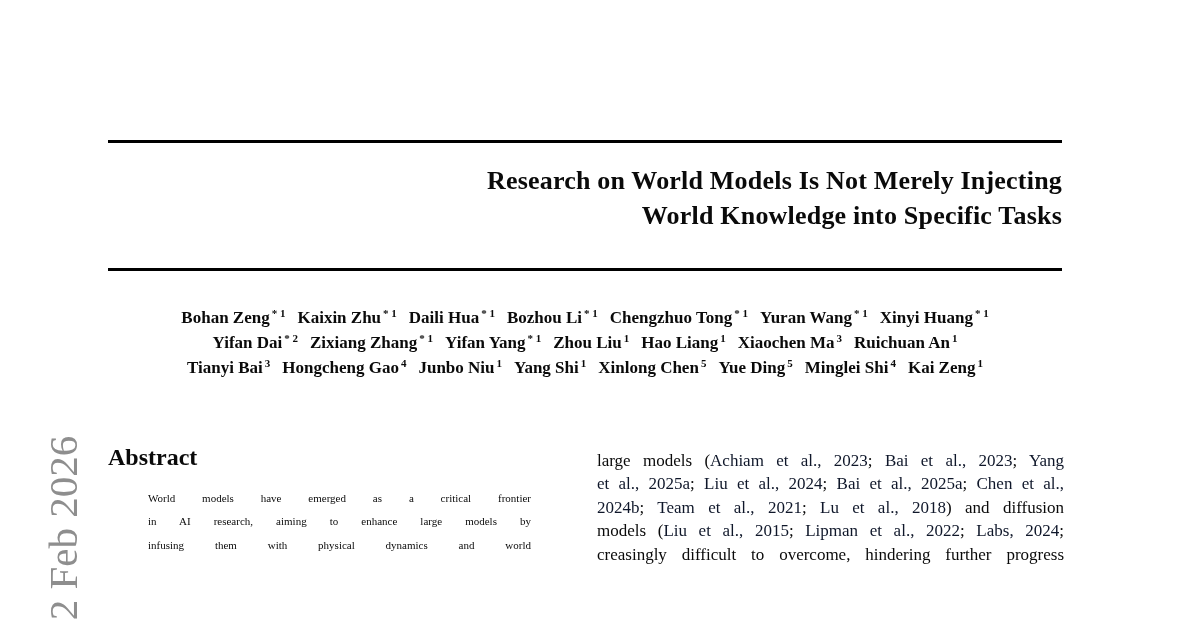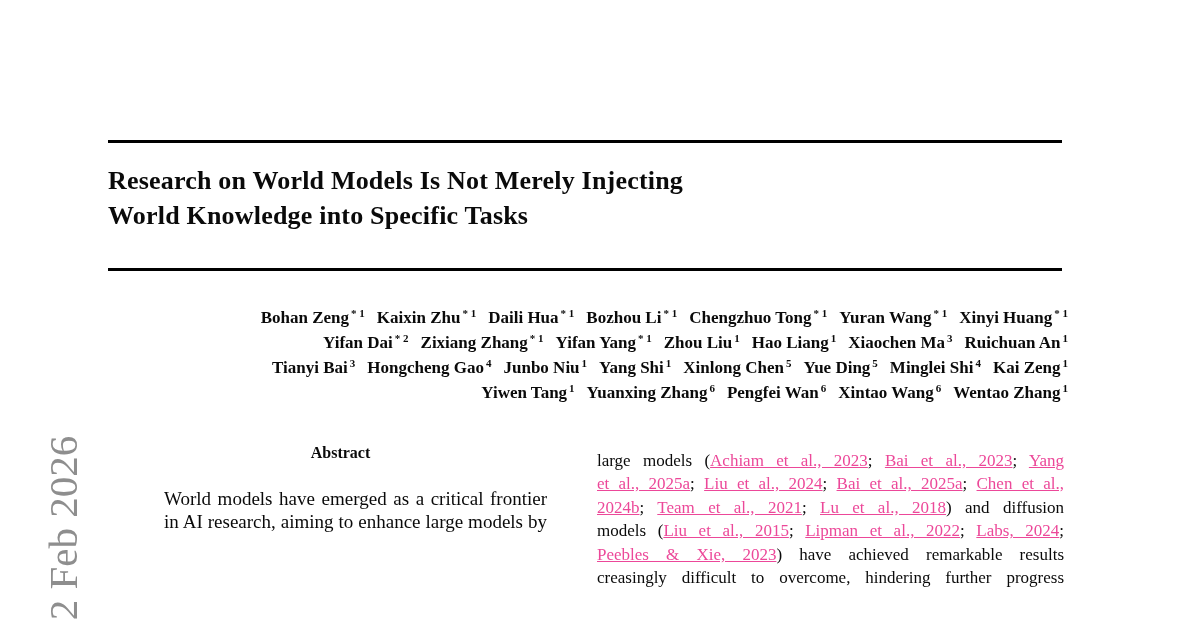--- a/index.html
+++ b/index.html
@@ -31,68 +31,67 @@
   }
   .rule-top { top: 140px; }
   .rule-bottom { top: 268px; }
 
   .title {
     position: absolute;
     left: 108px; top: 163px; width: 954px;
     margin: 0;
     font-size: 26px; font-weight: 700;
     line-height: 35px;
-    text-align: left;
+    text-align: right;
     letter-spacing: 0.2px;
   }
 
   .authors {
     position: absolute;
-    left: 120px; top: 306px; width: 954px;
+    left: 108px; top: 306px; width: 954px;
     font-size: 17px; font-weight: 700;
     line-height: 24px;
-    text-align: right;
+    text-align: center;
   }
   .author { white-space: nowrap; margin: 0 6px; }
   .sup {
     font-size: 11px;
     font-weight: 700;
     position: relative; top: -6px;
     margin-left: 2px;
     white-space: pre;
   }
 
   .abs-heading {
     position: absolute;
     left: 108px; top: 444px; width: 465px;
-    font-size: 16px; font-weight: 700;
-    text-align: center;
+    font-size: 24px; font-weight: 700;
+    text-align: left;
   }
 
   .abs-body {
     position: absolute;
     left: 148px; top: 487px; width: 383px;
-    font-size: 19px;
+    font-size: 11px;
     line-height: 23.4px;
-    margin-left: 16px;
   }
 
   .col-right {
     position: absolute;
     left: 597px; top: 449px; width: 467px;
     font-size: 17px;
     line-height: 23.4px;
   }
 
   .line {
     text-align: justify;
     text-align-last: justify;
   }
 
-  .cite { color: #ec4899; text-decoration: underline; }
+  .cite { color: #0f172a; }
 </style>
 </head>
 <body>
 
 <div class="page">
 
   <div class="watermark">2 Feb 2026</div>
 
   <div class="rule rule-top"></div>
 
@@ -100,32 +99,31 @@
     <div>Research on World Models Is Not Merely Injecting</div>
     <div>World Knowledge into Specific Tasks</div>
   </h1>
 
   <div class="rule rule-bottom"></div>
 
   <div class="authors" id="authors">
       <div class="author-row"><span class="author">Bohan Zeng<span class="sup">* 1</span></span><span class="author">Kaixin Zhu<span class="sup">* 1</span></span><span class="author">Daili Hua<span class="sup">* 1</span></span><span class="author">Bozhou Li<span class="sup">* 1</span></span><span class="author">Chengzhuo Tong<span class="sup">* 1</span></span><span class="author">Yuran Wang<span class="sup">* 1</span></span><span class="author">Xinyi Huang<span class="sup">* 1</span></span></div>
       <div class="author-row"><span class="author">Yifan Dai<span class="sup">* 2</span></span><span class="author">Zixiang Zhang<span class="sup">* 1</span></span><span class="author">Yifan Yang<span class="sup">* 1</span></span><span class="author">Zhou Liu<span class="sup">1</span></span><span class="author">Hao Liang<span class="sup">1</span></span><span class="author">Xiaochen Ma<span class="sup">3</span></span><span class="author">Ruichuan An<span class="sup">1</span></span></div>
       <div class="author-row"><span class="author">Tianyi Bai<span class="sup">3</span></span><span class="author">Hongcheng Gao<span class="sup">4</span></span><span class="author">Junbo Niu<span class="sup">1</span></span><span class="author">Yang Shi<span class="sup">1</span></span><span class="author">Xinlong Chen<span class="sup">5</span></span><span class="author">Yue Ding<span class="sup">5</span></span><span class="author">Minglei Shi<span class="sup">4</span></span><span class="author">Kai Zeng<span class="sup">1</span></span></div>
-      <div class="author-row"><span class="author">Yiwen Tang<span class="sup">1</span></span><span class="author">Yuanxing Zhang<span class="sup">6</span></span><span class="author">Pengfei Wan<span class="sup">6</span></span><span class="author">Xintao Wang<span class="sup">6</span></span><span class="author">Wentao Zhang<span class="sup">1</span></span></div>
     </div>
 
   <div class="abs-heading">Abstract</div>
 
   <div class="abs-body" id="abstract-body">
       <div class="line">World models have emerged as a critical frontier</div>
       <div class="line">in AI research, aiming to enhance large models by</div>
+      <div class="line">infusing them with physical dynamics and world</div>
     </div>
 
   <div class="col-right" id="intro-body">
       <div class="line"><span>large models (</span><span class="cite">Achiam et al., 2023</span><span>; </span><span class="cite">Bai et al., 2023</span><span>; </span><span class="cite">Yang</span></div>
       <div class="line"><span class="cite">et al., 2025a</span><span>; </span><span class="cite">Liu et al., 2024</span><span>; </span><span class="cite">Bai et al., 2025a</span><span>; </span><span class="cite">Chen et al.,</span></div>
       <div class="line"><span class="cite">2024b</span><span>; </span><span class="cite">Team et al., 2021</span><span>; </span><span class="cite">Lu et al., 2018</span><span>) and diffusion</span></div>
       <div class="line"><span>models (</span><span class="cite">Liu et al., 2015</span><span>; </span><span class="cite">Lipman et al., 2022</span><span>; </span><span class="cite">Labs, 2024</span><span>;</span></div>
-      <div class="line"><span class="cite">Peebles &amp; Xie, 2023</span><span>) have achieved remarkable results</span></div>
       <div class="line"><span>creasingly difficult to overcome, hindering further progress</span></div>
     </div>
 
 </div>
 
 </body></html>

